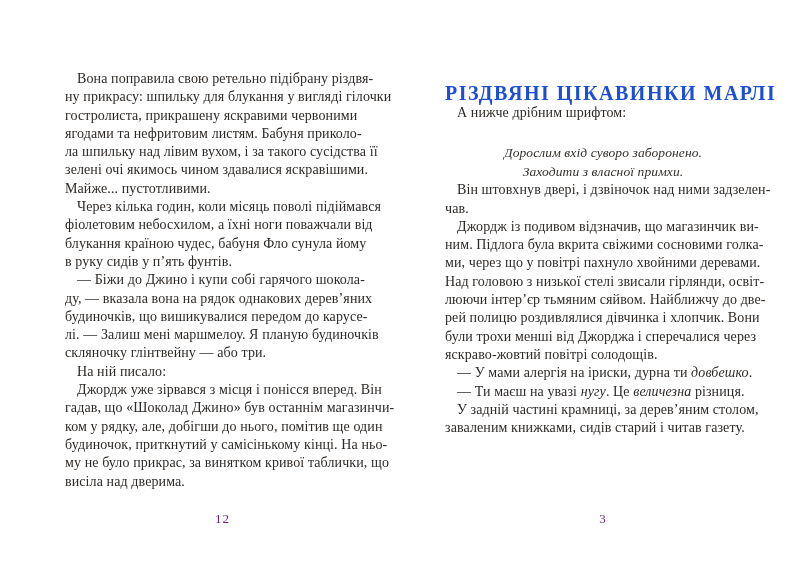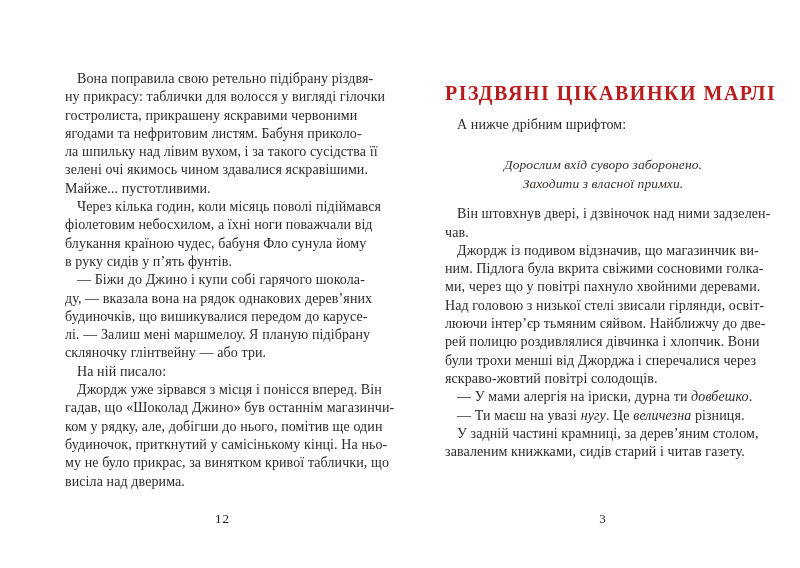--- a/index.html
+++ b/index.html
@@ -38,77 +38,77 @@
   }
   .line.first { padding-left: 12px; }
 
   .chapter-heading {
     margin: 82px 0 0 0;
     font-size: 20px;
     line-height: 22px;
     font-weight: bold;
     text-align: right;
     letter-spacing: 1.5px;
-    color: #b91c1c;
+    color: #1d4ed8;
     white-space: nowrap;
   }
   .intro { margin-top: 22px; }
 
   .sign {
     margin-top: 21px;
   }
   .sign .para {
     font-style: italic;
     font-size: 13.5px;
     line-height: 19px;
     color: #35302c;
   }
   .sign .line { text-align: center; }
   .sign .line.first { padding-left: 0; }
 
-  .page-right .body { margin-top: 12px; }
+  .page-right .body { margin-top: 0; }
 
   .page-number {
     position: absolute;
     top: 511px;
     width: 100%;
     text-align: center;
     font-size: 13px;
     letter-spacing: 1px;
-    color: #0f172a;
+    color: #701a75;
   }
   em { font-style: italic; }
 </style>
 </head>
 <body>
 
 <div class="spread">
 
   <div class="page page-left">
     <div class="body">
         <p class="para">
           <span class="line first">Вона поправила свою ретельно підібрану різдвя-</span>
-          <span class="line">ну прикрасу: таблички для волосся у вигляді гілочки</span>
+          <span class="line">ну прикрасу: шпильку для блукання у вигляді гілочки</span>
           <span class="line">гостролиста, прикрашену яскравими червоними</span>
           <span class="line">ягодами та нефритовим листям. Бабуня приколо-</span>
           <span class="line">ла шпильку над лівим вухом, і за такого сусідства її</span>
           <span class="line">зелені очі якимось чином здавалися яскравішими.</span>
           <span class="line">Майже... пустотливими.</span>
         </p>
         <p class="para">
           <span class="line first">Через кілька годин, коли місяць поволі підіймався</span>
           <span class="line">фіолетовим небосхилом, а їхні ноги поважчали від</span>
           <span class="line">блукання країною чудес, бабуня Фло сунула йому</span>
           <span class="line">в руку сидів у п’ять фунтів.</span>
         </p>
         <p class="para">
           <span class="line first">— Біжи до Джино і купи собі гарячого шокола-</span>
           <span class="line">ду, — вказала вона на рядок однакових дерев’яних</span>
           <span class="line">будиночків, що вишикувалися передом до карусе-</span>
-          <span class="line">лі. — Залиш мені маршмелоу. Я планую підібрану</span>
+          <span class="line">лі. — Залиш мені маршмелоу. Я планую будиночків</span>
           <span class="line">скляночку глінтвейну — або три.</span>
         </p>
         <p class="para">
           <span class="line first">На ній писало:</span>
         </p>
         <p class="para">
           <span class="line first">Джордж уже зірвався з місця і понісся вперед. Він</span>
           <span class="line">гадав, що «Шоколад Джино» був останнім магазинчи-</span>
           <span class="line">ком у рядку, але, добігши до нього, помітив ще один</span>
           <span class="line">будиночок, приткнутий у самісінькому кінці. На ньо-</span>

